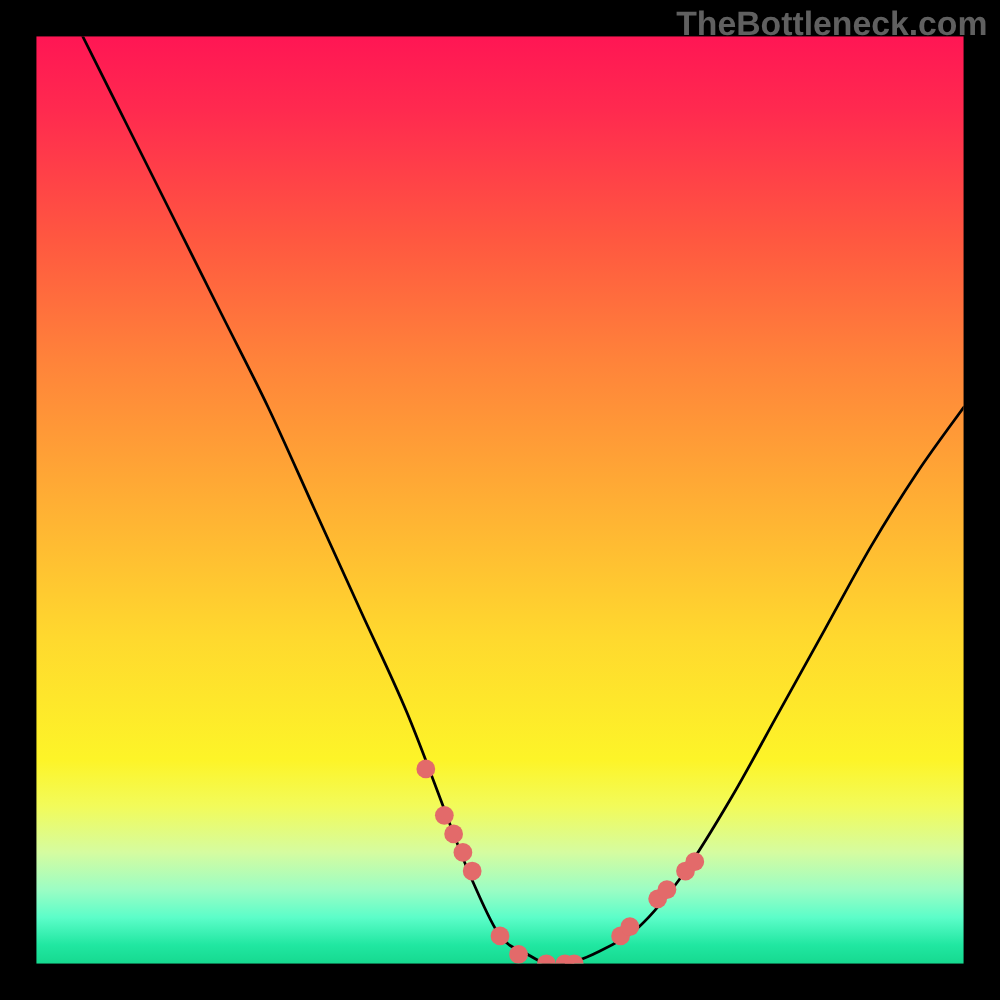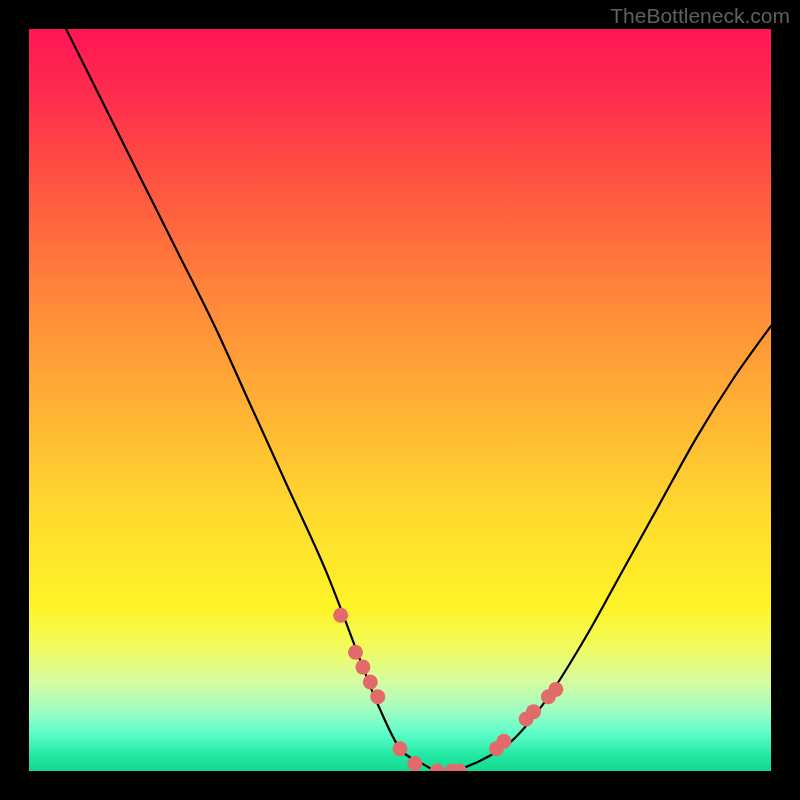--- a/index.html
+++ b/index.html
@@ -9,22 +9,22 @@
     height: 800px;
     background: #000;
     position: relative;
     font-family: Arial, Helvetica, sans-serif;
   }
   .watermark {
     position: absolute;
     top: 4px;
     right: 10px;
     color: #606060;
-    font-size: 21px;
-    font-weight: normal;
+    font-size: 27px;
+    font-weight: bold;
     z-index: 10;
   }
   .plot-area {
     position: absolute;
     left: 29px;
     top: 29px;
     width: 742px;
     height: 742px;
     overflow: hidden;
   }

